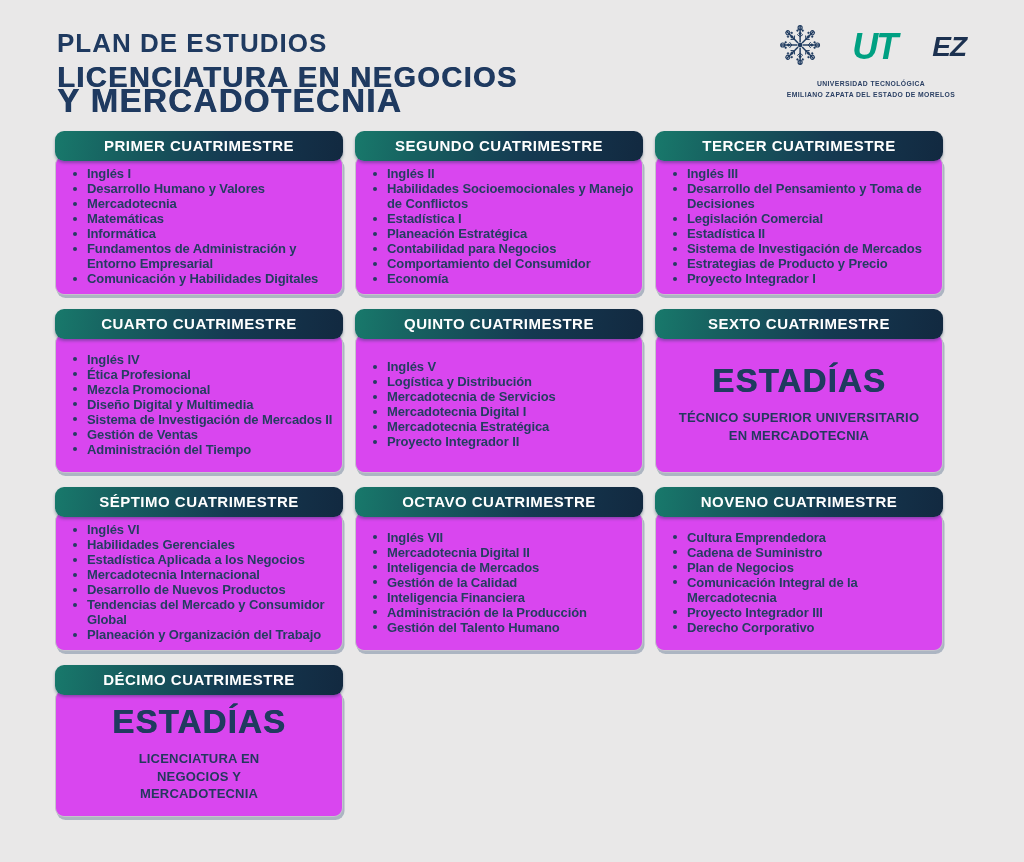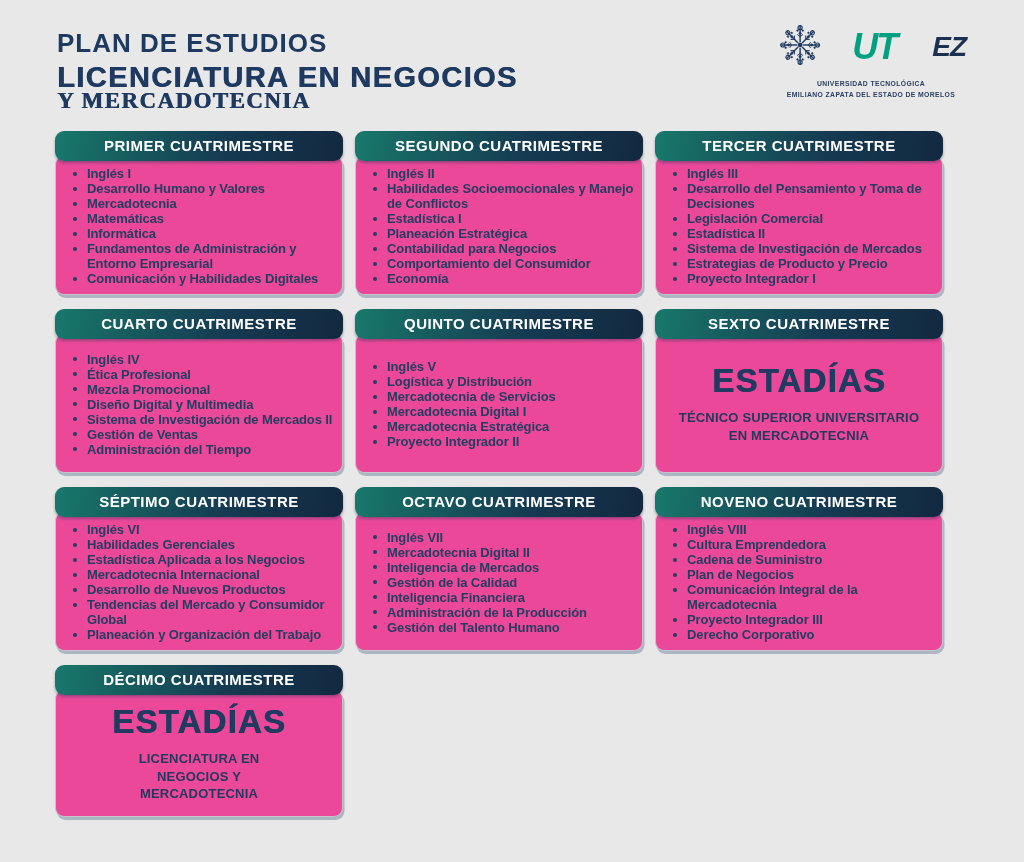--- a/index.html
+++ b/index.html
@@ -13,24 +13,23 @@
 
   
   .title-block { position: absolute; left: 57px; top: 28px; color: #1f3a60; }
   .title-l1 { font-size: 26px; font-weight: bold; letter-spacing: 1px; }
   .title-l2 {
     font-size: 29px; font-weight: bold; letter-spacing: 1.4px;
     line-height: 24px; margin-top: 6px;
     text-shadow: 0.7px 0 0 currentColor;
   }
   .title-l3 {
-    font-size: 23px; font-weight: bold; letter-spacing: 1.4px;
+    font-size: 33px; font-weight: bold; letter-spacing: 1.4px;
     line-height: 24px;
     text-shadow: 0.7px 0 0 currentColor;
-    font-family: Liberation Serif, serif;
   }
 
   
   .logo { position: absolute; right: 58px; top: 18px; width: 190px; text-align: center; }
   .logo-row { display: flex; align-items: center; justify-content: center; gap: 36px; }
   .logo-emblem { margin-right: -8px; position: relative; top: -2px; }
   .logo-ut { color: #00a082; font-size: 36px; font-weight: bold; font-style: italic; letter-spacing: -2px; }
   .logo-ez { color: #1c3150; font-size: 28px; font-weight: bold; font-style: italic; letter-spacing: -1px; }
   .logo-caption { margin-top: 3px; color: #2a3f63; font-weight: bold; font-size: 6.8px; line-height: 1.55; letter-spacing: 0.4px; }
 
@@ -45,21 +44,21 @@
   .card-header {
     position: relative; z-index: 2;
     background: linear-gradient(97deg, #18796b 0%, #176060 22%, #153a52 60%, #122940 100%);
     color: #ffffff; font-weight: bold; font-size: 15px; letter-spacing: 0.5px;
     text-align: center; padding: 6px 4px 7px;
     border-radius: 9px;
     box-shadow: 0 2px 3px rgba(35, 55, 85, 0.4);
   }
   .card-body {
     flex: 1; margin-top: -5px; padding: 10px 4px 8px 12px;
-    background: #ec4899;
+    background: #d946ef;
     border: 1px solid #c3c5ca; border-top: none;
     border-radius: 9px;
     box-shadow: 1.5px 3px 0 rgba(122, 138, 163, 0.55);
     display: flex; flex-direction: column; justify-content: center;
   }
   .course-list { list-style: none; }
   .course-item {
     position: relative; padding-left: 19px;
     color: #253d61; font-weight: bold; font-size: 13px;
     line-height: 15px; letter-spacing: -0.1px;
@@ -227,21 +226,20 @@
           <li class="course-item">Inteligencia Financiera</li>
           <li class="course-item">Administración de la Producción</li>
           <li class="course-item">Gestión del Talento Humano</li>
         </ul>
       </div>
     </section>
     <section class="card">
       <div class="card-header"><span>NOVENO CUATRIMESTRE</span></div>
       <div class="card-body">
         <ul class="course-list">
-          <li class="course-item">Inglés VIII</li>
           <li class="course-item">Cultura Emprendedora</li>
           <li class="course-item">Cadena de Suministro</li>
           <li class="course-item">Plan de Negocios</li>
           <li class="course-item">Comunicación Integral de la Mercadotecnia</li>
           <li class="course-item">Proyecto Integrador III</li>
           <li class="course-item">Derecho Corporativo</li>
         </ul>
       </div>
     </section>
     <section class="card">

